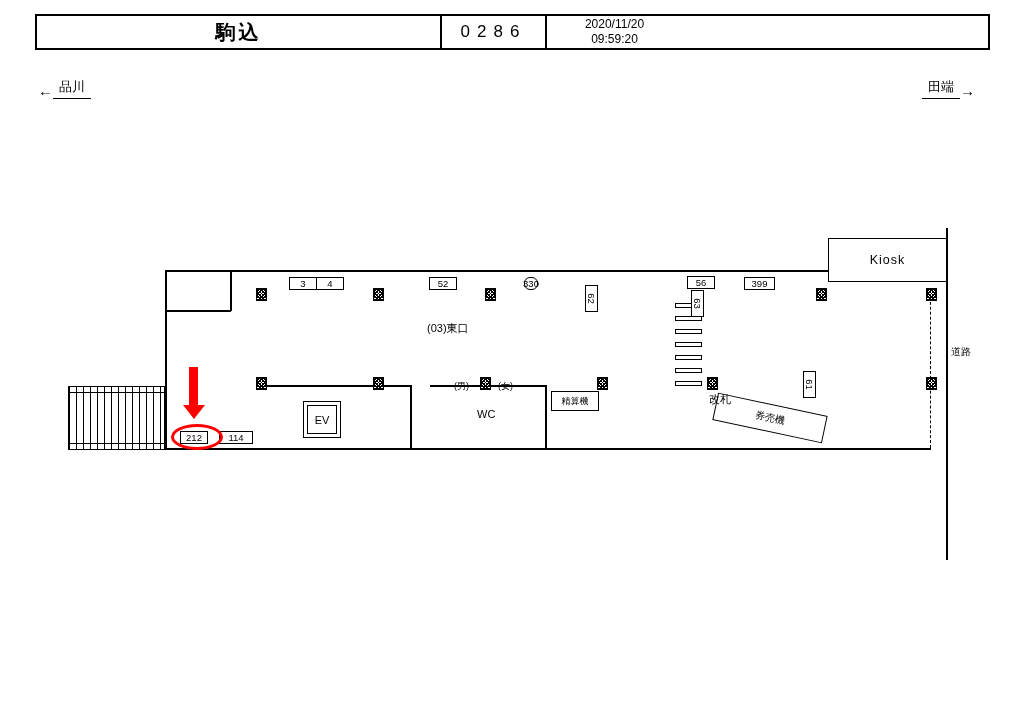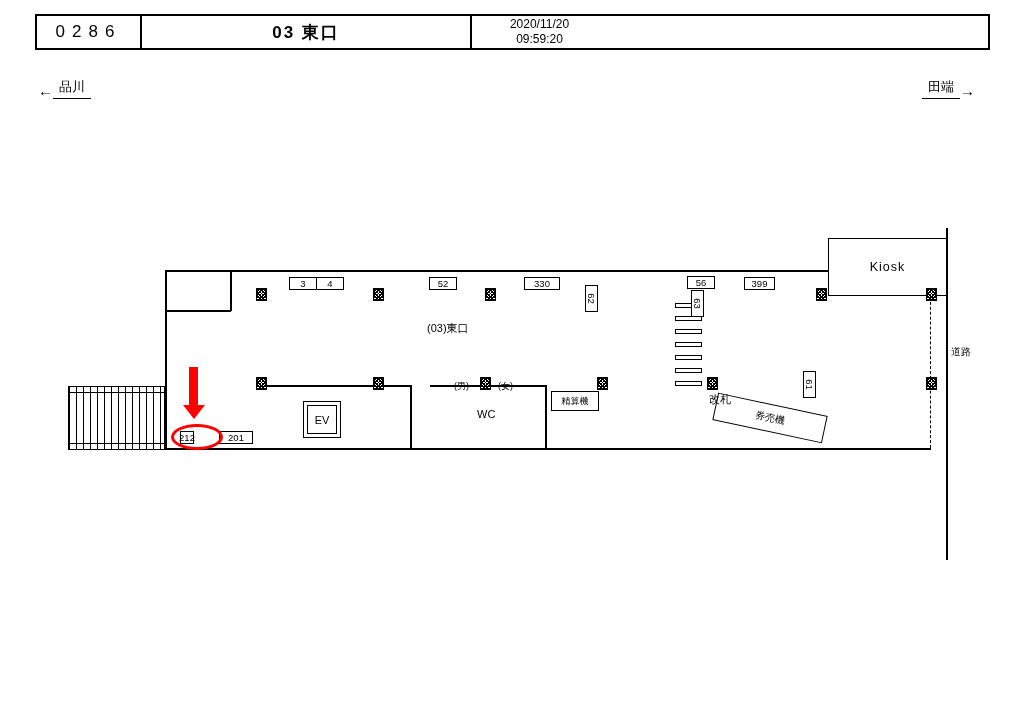--- a/index.html
+++ b/index.html
@@ -46,22 +46,22 @@
   .red-head{position:absolute;left:183px;top:405px;width:0;height:0;z-index:6;
             border-left:11px solid transparent;border-right:11px solid transparent;
             border-top:14px solid transparent;}
   .red-ellipse{position:absolute;left:171px;top:424px;width:52px;height:26px;
                border-radius:50%;border:3px solid transparent;box-sizing:border-box;z-index:5;}
 </style>
 </head>
 <body>
 
 <div class="hdr">
+  <div class="hdr-cell c-station">駒込</div>
   <div class="hdr-cell c-code">0286</div>
-  <div class="hdr-cell c-exit">03 東口</div>
   <div class="hdr-cell c-dt">
     <span>2020/11/20</span>
     <span>09:59:20</span>
   </div>
 </div>
 
 <div class="dir" style="left:38px;">
   <span class="arr">←</span>
   <span class="lbl">品川</span>
 </div>
@@ -84,21 +84,21 @@
   <div class="v" style="left:410px;top:385px;height:63px;"></div>
   <div class="v" style="left:545px;top:385px;height:63px;"></div>
 
   <div class="dash-v" style="left:930px;top:292px;height:156px;"></div>
   <div class="v" style="left:946px;top:228px;height:332px;"></div>
 
   <div class="stairs"></div>
   <div class="h" style="left:68px;top:392px;width:97px;height:1px;"></div>
   <div class="h" style="left:68px;top:443px;width:97px;height:1px;"></div>
 
-  <div class="room" style="left:828px;top:238px;width:119px;height:58px;border-width:1.5px;font-size:12.5px;letter-spacing:1px;">
+  <div class="room" style="left:828px;top:238px;width:119px;height:44px;border-width:1.5px;font-size:12.5px;letter-spacing:1px;">
     <span>Kiosk</span>
   </div>
 
   <div class="room" style="left:303px;top:401px;width:38px;height:37px;font-size:11px;">
     <div style="position:absolute;inset:3px;border:1px solid #000;"></div>
     <span style="position:relative;z-index:1;">EV</span>
   </div>
 
   <div class="room" style="left:551px;top:391px;width:48px;height:20px;font-size:9px;">
     <span>精算機</span>
@@ -131,28 +131,28 @@
   <div class="marker" style="left:256px;top:377px;"></div>
   <div class="marker" style="left:373px;top:377px;"></div>
   <div class="marker" style="left:480px;top:377px;"></div>
   <div class="marker" style="left:597px;top:377px;"></div>
   <div class="marker" style="left:707px;top:377px;"></div>
   <div class="marker" style="left:926px;top:377px;"></div>
 
   <div class="numbox" style="left:289px;top:277px;width:28px;">3</div>
   <div class="numbox" style="left:316px;top:277px;width:28px;">4</div>
   <div class="numbox" style="left:429px;top:277px;width:28px;">52</div>
-  <div class="numbox" style="left:524px;top:277px;width:36px;">330</div>
+  <div class="numbox" style="left:524px;top:277px;width:14px;border-radius:6px;">330</div>
   <div class="numbox" style="left:687px;top:276px;width:28px;">56</div>
   <div class="numbox" style="left:744px;top:277px;width:31px;">399</div>
 
   <div class="numbox vrot" style="left:578px;top:292px;width:27px;">62</div>
   <div class="numbox vrot" style="left:684px;top:297px;width:27px;">63</div>
   <div class="numbox vrot" style="left:796px;top:378px;width:27px;">61</div>
 
-  <div class="numbox" style="left:180px;top:431px;width:14px;">212</div>
-  <div class="numbox" style="left:219px;top:431px;width:34px;">201</div>
+  <div class="numbox" style="left:180px;top:431px;width:28px;">212</div>
+  <div class="numbox" style="left:219px;top:431px;width:34px;">114</div>
 
   <div class="red-shaft" style="background: rgb(255, 0, 0);"></div>
   <div class="red-head" style="border-top-color: rgb(255, 0, 0);"></div>
   <div class="red-ellipse" style="border-color: rgb(255, 0, 0);"></div>
 
 </div>
 
 </body></html>

